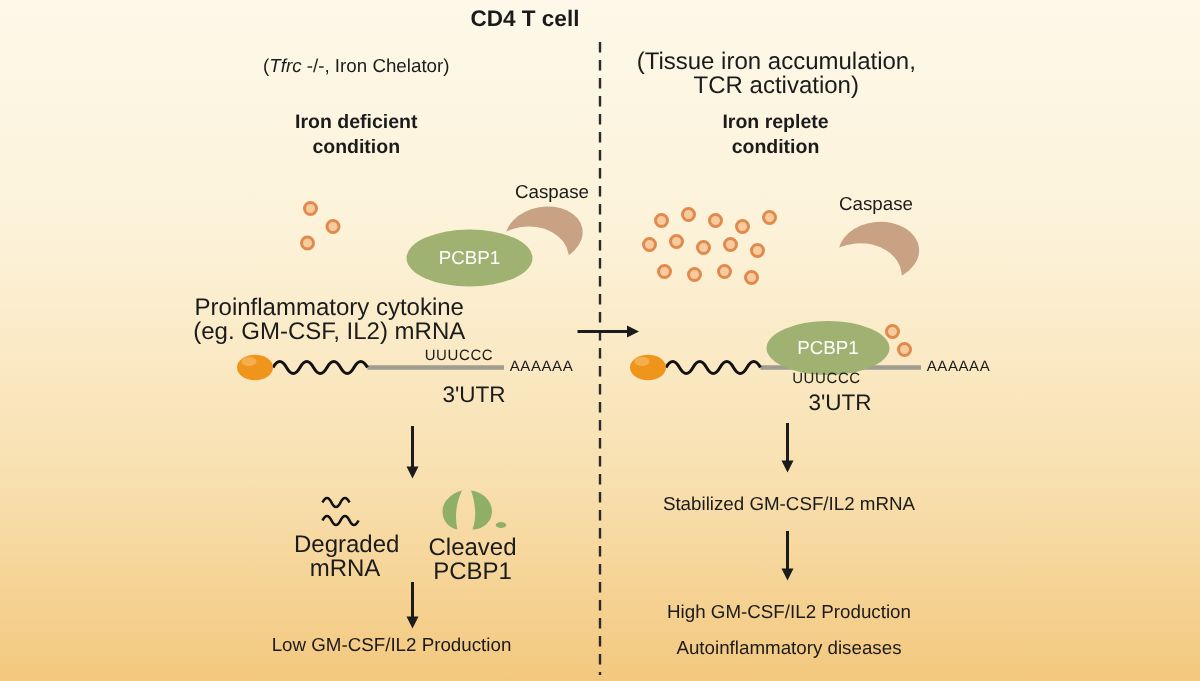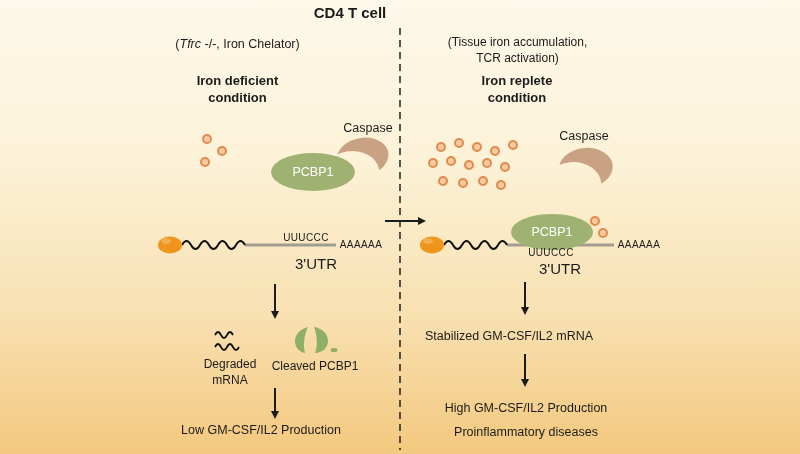--- a/index.html
+++ b/index.html
@@ -4,21 +4,21 @@
 <style>
   html,body { margin:0; padding:0; }
   body { font-family:"Liberation Sans", sans-serif; }
   .canvas {
     position:relative; width:800px; height:454px; overflow:hidden;
     background:linear-gradient(180deg,#fdf8e9 0%, #fcf2d8 35%, #f8e0b0 70%, #f3c87e 100%);
     color:#1b1b1b;
   }
   .txt { position:absolute; text-align:center; color:#1b1b1b; }
   .title { font-size:15px; font-weight:bold; width:700px; left:0; top:4px; }
-  .note12 { font-size:12px; line-height:16px; }
+  .note12 { font-size:16px; line-height:16px; }
   .note125 { font-size:12.5px; line-height:16px; }
   .cond { font-size:13px; font-weight:bold; line-height:17px; }
   .seq { font-size:10px; letter-spacing:0.4px; }
   .utr { font-size:15px; }
   .it { font-style:italic;margin-top:44px; }
   .pcbp1 {
     position:absolute; border-radius:50%; background:#9fb271; color:#ffffff;
     display:flex; align-items:center; justify-content:center; font-size:12.5px; z-index:3;
   }
   .dot {
@@ -74,20 +74,24 @@
         <ellipse cx="15" cy="36" rx="29" ry="23" fill="#000"></ellipse>
       </mask>
     </defs>
     <ellipse cx="30" cy="21" rx="26" ry="19" fill="#c9a183" mask="url(#caspL)"></ellipse>
   </svg>
 
   <div class="pcbp1" style="left:271px; top:153px; width:84px; height:38px;">
     <span>PCBP1</span>
   </div>
 
+  <div class="txt note12" style="left:122px; top:198px; width:195px;">
+    <div>Proinflammatory cytokine</div>
+    <div>(eg. GM-CSF, IL2) mRNA</div>
+  </div>
 
   <svg class="abs" style="left:156px; top:230px;" width="232" height="34">
     <line x1="89" y1="15" x2="180" y2="15" stroke="#a09c90" stroke-width="3"></line>
     <path d="M 26 15 q 4.5 -8 9 0 t 9 0 t 9 0 t 9 0 t 9 0 t 9 0 t 9 0" stroke="#111111" stroke-width="2" fill="none"></path>
     <ellipse cx="14" cy="15" rx="12" ry="8.5" fill="#f0951c"></ellipse>
     <ellipse cx="10" cy="11" rx="5" ry="3" fill="#f6b45a" opacity="0.8"></ellipse>
   </svg>
 
   <div class="txt seq" style="left:278px; top:232px; width:56px;">UUUCCC</div>
   <div class="txt seq" style="left:336px; top:239px; width:50px;">AAAAAA</div>
@@ -171,22 +175,22 @@
 
   <div class="dot" style="left:590px; top:216px; z-index:4;"></div>
   <div class="dot" style="left:598px; top:228px; z-index:4;"></div>
 
   <div class="txt seq" style="left:521px; top:247px; width:60px; z-index:4;">UUUCCC</div>
   <div class="txt seq" style="left:614px; top:239px; width:50px;">AAAAAA</div>
   <div class="txt utr" style="left:532px; top:260px; width:56px;">3'UTR</div>
 
   <div class="varrow" style="left:524px; top:282px; height:26px;"></div>
 
-  <div class="txt note125" style="left:391px; top:328px; width:236px;">Stabilized GM-CSF/IL2 mRNA</div>
+  <div class="txt note125" style="left:408px; top:328px; width:236px;">Stabilized GM-CSF/IL2 mRNA</div>
 
   <div class="varrow" style="left:524px; top:354px; height:26px;"></div>
 
   <div class="txt note125" style="left:398px; top:396px; width:256px; line-height:24px;">
     <div>High GM-CSF/IL2 Production</div>
-    <div>Proinflammatory diseases</div>
+    <div>Autoinflammatory diseases</div>
   </div>
 
 </div>
 
 </body></html>

